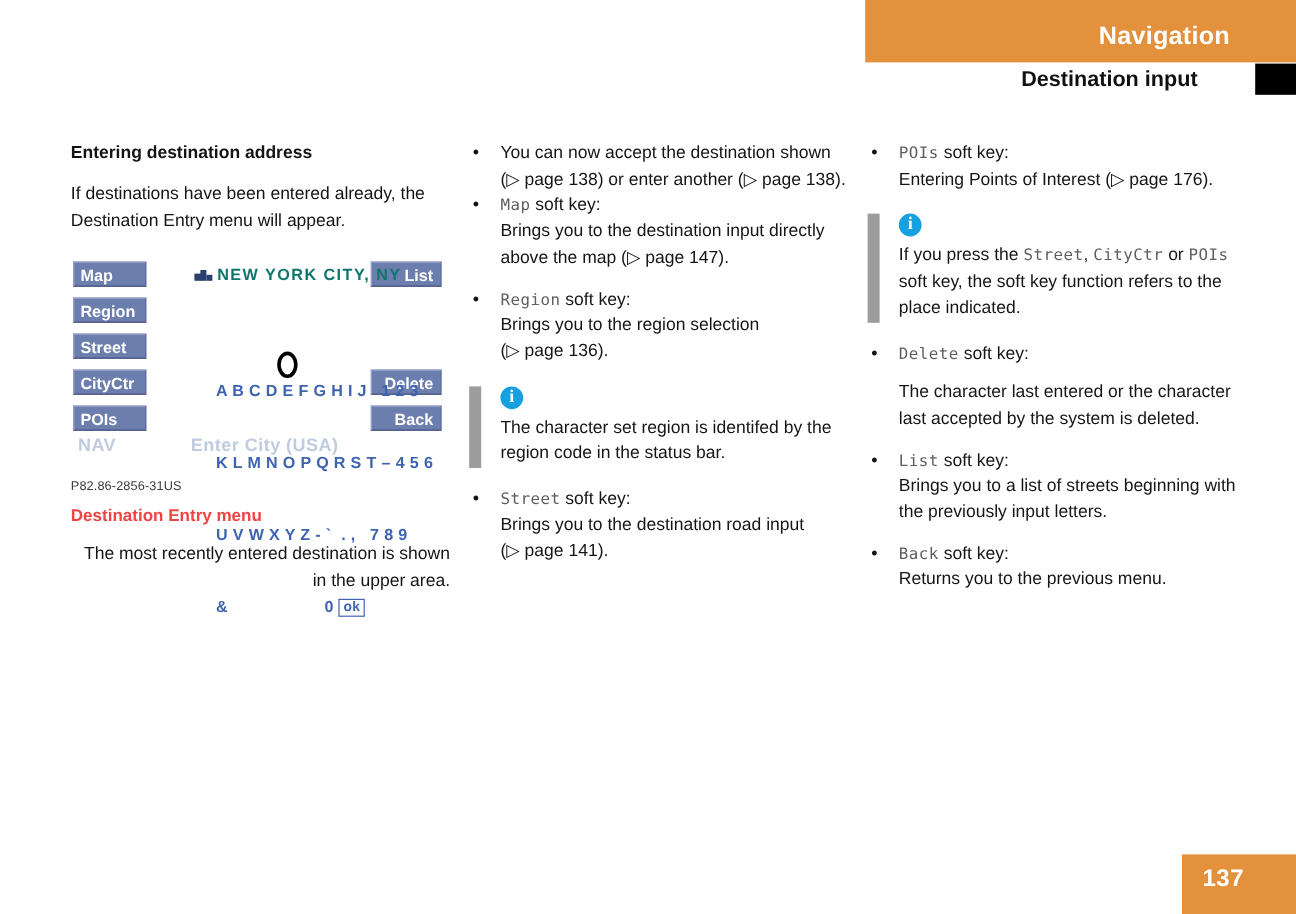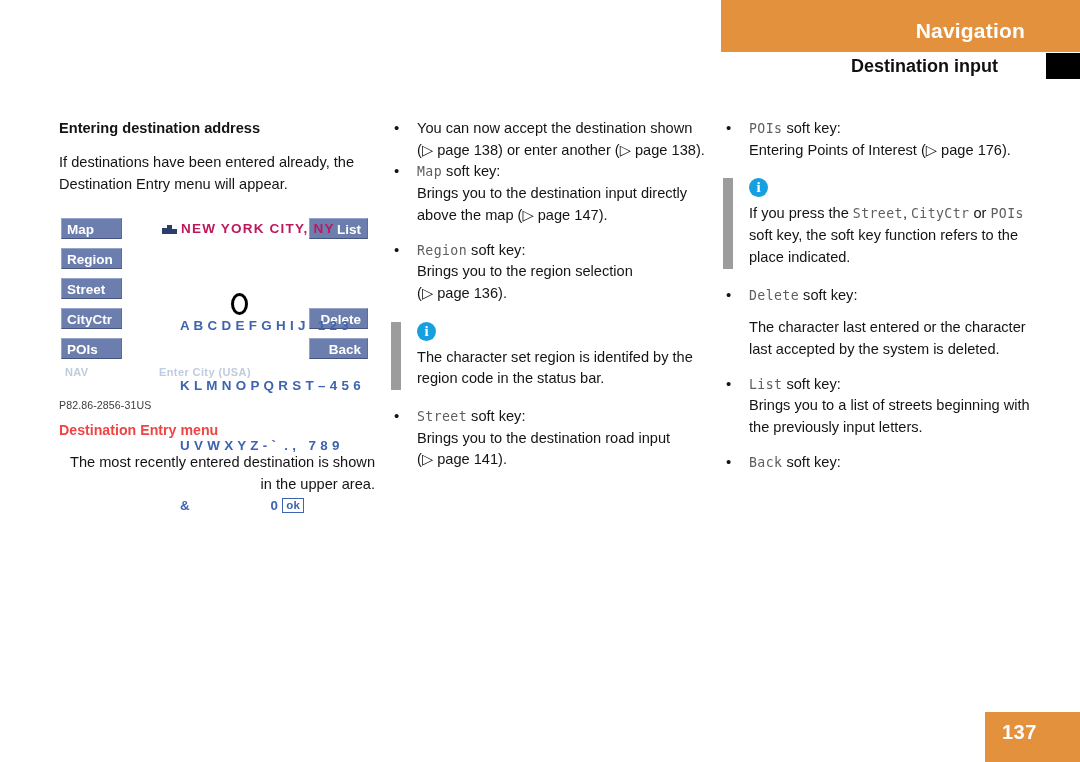--- a/index.html
+++ b/index.html
@@ -177,21 +177,21 @@
   .btn-list   { top: 0px;   left: 250px; }
   .btn-delete { top: 90px;  left: 250px; }
   .btn-back   { top: 120px; left: 250px; }
 
   .nav-title {
     position: absolute;
     left: 103px;
     top: 1px;
     font-size: 13.5px;
     font-weight: bold;
-    color: #be185d;
+    color: #0f766e;
     letter-spacing: 1.2px;
     line-height: 19px;
     white-space: nowrap;
   }
   .city-icon {
     display: inline-block;
     position: relative;
     width: 15px;
     height: 10px;
     vertical-align: -1px;
@@ -234,21 +234,21 @@
     padding: 0 3px;
     font-size: 11.5px;
     line-height: 13px;
     font-weight: bold;
     color: #3e63b0;
     vertical-align: 1px;
   }
   .nav-status {
     position: absolute;
     top: 145px;
-    font-size: 11px;
+    font-size: 15px;
     font-weight: bold;
     color: #bfcbde;
     line-height: 18px;
     letter-spacing: 0.4px;
   }
   .nav-status.s1 { left: 6px;   }
   .nav-status.s2 { left: 100px; }
 
   .fig-caption {
     position: absolute;
@@ -396,18 +396,19 @@
       <span class="sk">Delete</span><span> soft key:</span>
       <div style="height:11px"></div>
       <span>The character last entered or the character last accepted by the system is deleted.</span>
     </li>
     <li>
       <span class="sk">List</span><span> soft key:</span><br>
       <span>Brings you to a list of streets beginning with the previously input letters.</span>
     </li>
     <li>
       <span class="sk">Back</span><span> soft key:</span><br>
+      <span>Returns you to the previous menu.</span>
     </li>
   </ul>
 </div>
 
 <div class="page-box"></div>
 <div class="page-num">137</div>
 
 </body></html>

